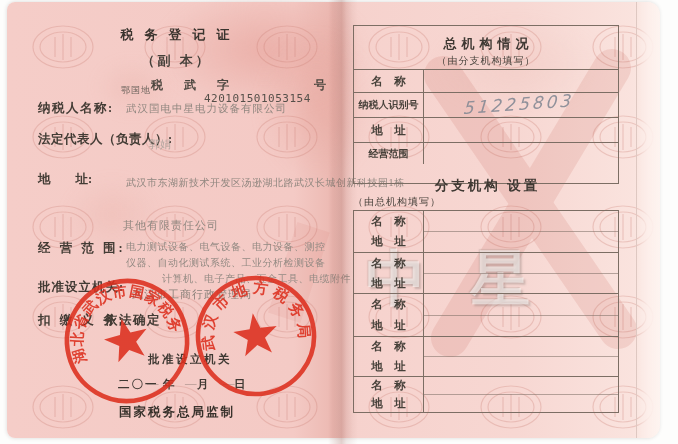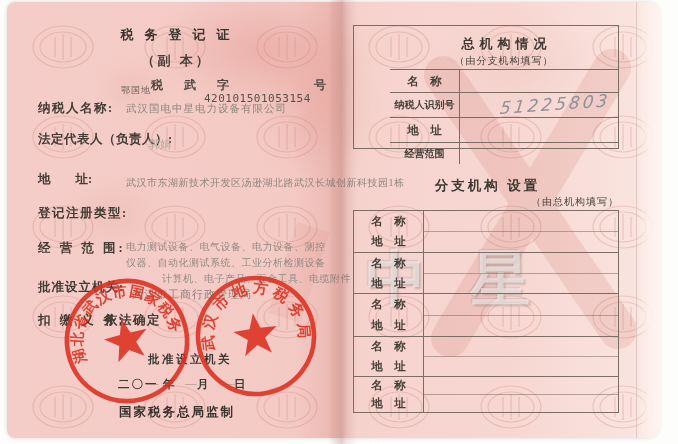--- a/index.html
+++ b/index.html
@@ -56,37 +56,37 @@
   .vl7{left:105px;top:312px;font-size:12.5px;letter-spacing:1.5px;color:#433c35;font-weight:600;}
   .issuer{position:absolute;left:148px;top:352px;font-size:11.5px;font-weight:600;letter-spacing:2.5px;color:#3f3933;}
   .dateline span{position:absolute;top:377px;font-size:11.5px;font-weight:600;color:#3f3933;}
   .d-pre{left:118px;letter-spacing:2px;}
   .d-b1{left:147px;color:rgba(95,88,82,.5) !important;font-weight:400 !important;}
   .d-yr{left:163px;} .d-b2{left:185px;color:rgba(95,88,82,.5) !important;font-weight:400 !important;}
   .d-mo{left:197px;} .d-b3{left:223px;color:rgba(95,88,82,.5) !important;font-weight:400 !important;}
   .d-dy{left:234px;}
   .footer{position:absolute;left:119px;top:404px;font-size:12.5px;font-weight:700;letter-spacing:2px;color:#38322c;}
   
-  .t1{position:absolute;left:353px;top:25px;width:266px;height:124px;border:1px solid #7c6e64;box-sizing:border-box;padding-left:36px;}
+  .t1{position:absolute;left:353px;top:25px;width:266px;height:159px;border:1px solid #7c6e64;box-sizing:border-box;}
   .t1-header{height:44px;border-bottom:1px solid #7c6e64;box-sizing:border-box;text-align:center;}
   .t1-title{padding-top:9px;font-size:13px;font-weight:700;letter-spacing:5px;text-indent:5px;color:#3f3933;}
   .t1-sub{font-size:10px;color:#46403a;letter-spacing:1px;margin-top:1px;}
   .trow{display:flex;border-bottom:1px solid #7c6e64;box-sizing:border-box;}
   .trow:last-child{border-bottom:none;flex:1;}
   .r1{height:23px;} .r2{height:25px;gap:24px;} .r3{height:25px;}
   .tl{width:70px;border-right:1px solid #7c6e64;box-sizing:border-box;display:flex;align-items:center;
       justify-content:center;font-size:11.5px;font-weight:600;color:#47413a;}
   .tl.small{font-size:10px;}
   .tv{flex:1;position:relative;}
   .t1-body{display:flex;flex-direction:column;height:94px;}
   .handwrite{position:absolute;left:16px;top:1px;font-family:"DejaVu Sans",sans-serif;font-style:italic;
       font-size:17px;color:#868a95;letter-spacing:3px;transform:rotate(-4deg) skewX(-10deg);opacity:.9;}
   .h2-title{position:absolute;left:353px;top:177px;width:266px;text-align:center;font-size:13.5px;
       font-weight:700;letter-spacing:3px;text-indent:3px;color:#3f3933;}
-  .h2-sub{position:absolute;left:353px;top:195px;width:266px;text-align:right;font-size:10px;
+  .h2-sub{position:absolute;left:353px;top:195px;width:266px;text-align:left;font-size:10px;
       letter-spacing:1px;color:#46403a;}
   .t2{position:absolute;left:353px;top:210px;width:266px;height:203px;border:1px solid #7c6e64;
       box-sizing:border-box;display:flex;flex-direction:column;}
   .grp{display:flex;border-bottom:1px solid #7c6e64;box-sizing:border-box;}
   .grp:last-child{border-bottom:none;flex:1;}
   .g1{height:42px;} .g2{height:41px;} .g3{height:43px;} .g4{height:40px;}
   .lcol{width:70px;border-right:1px solid #7c6e64;box-sizing:border-box;display:flex;flex-direction:column;}
   .lcol div{flex:1;display:flex;align-items:center;justify-content:center;font-size:11.5px;font-weight:600;color:#47413a;}
   .vcol{flex:1;display:flex;flex-direction:column;}
   .vtop{flex:1;border-bottom:1px solid rgba(124,110,100,.55);}
@@ -139,21 +139,21 @@
 
   <div class="lab lb1">纳税人名称:</div>
   <div class="val vl1">武汉国电中星电力设备有限公司</div>
 
   <div class="lab lb2">法定代表人（负责人）:</div>
   <div class="val vl2">郭娟</div>
 
   <div class="lab lb3">地　　址:</div>
   <div class="val vl3">武汉市东湖新技术开发区汤逊湖北路武汉长城创新科技园1栋</div>
 
-  <div class="lab lb4">登记注册类型:</div>
+  <div class="val vl4">其他有限责任公司</div>
 
   <div class="lab lb5">经 营 范 围:</div>
   <div class="val vl5b">仪器、自动化测试系统、工业分析检测设备</div>
   <div class="val vl5a">电力测试设备、电气设备、电力设备、测控</div>
   <div class="val vl5c">计算机、电子产品、五金工具、电缆附件</div>
 
   <div class="lab lb6">批准设立机关:</div>
   <div class="val vl6">武汉市工商行政管理局</div>
 
   <div class="lab lb7">扣 缴 义 务:</div>

